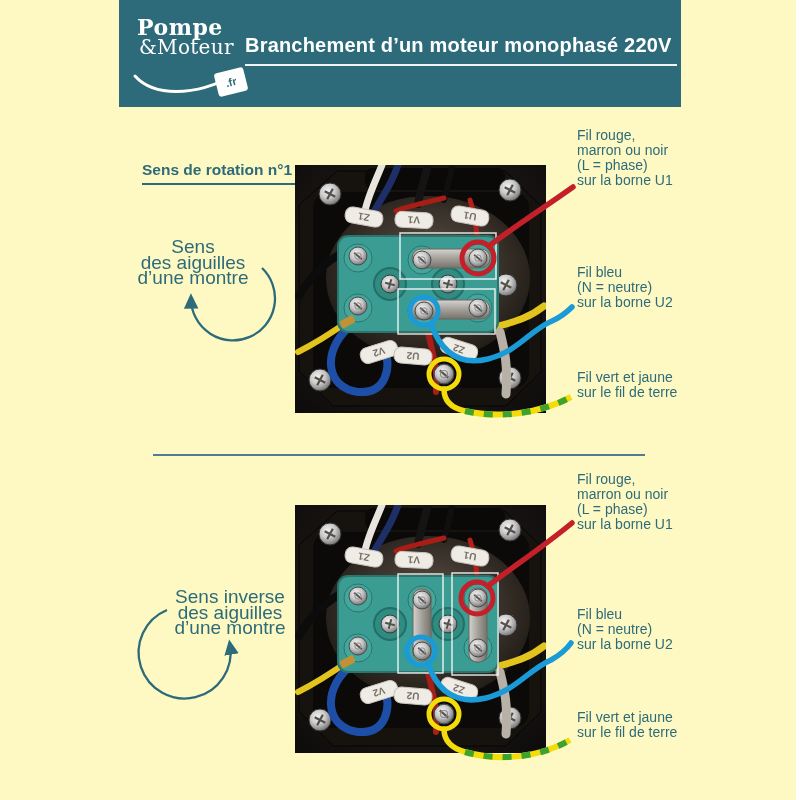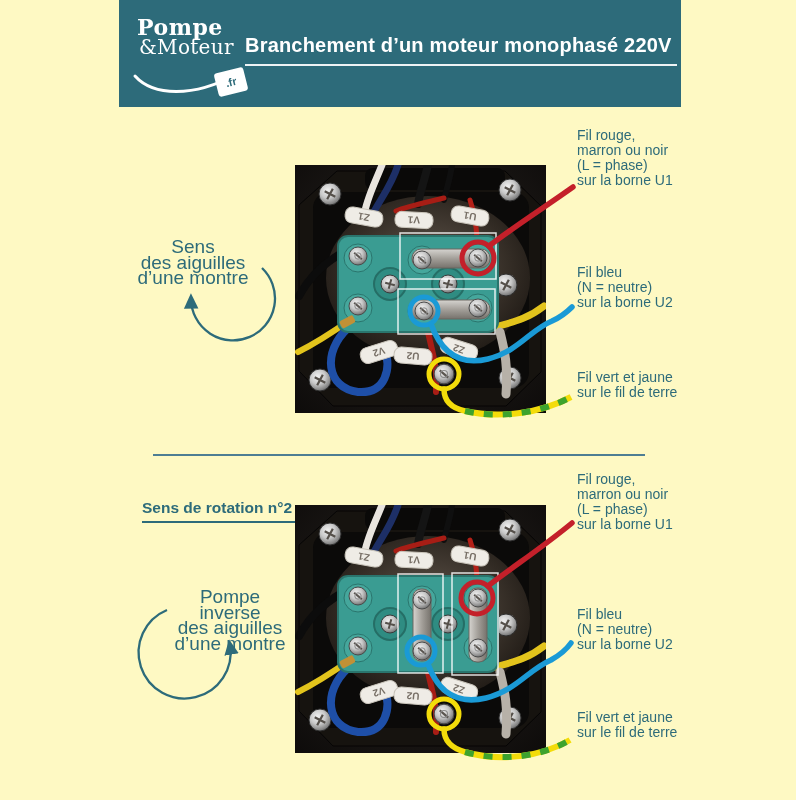--- a/index.html
+++ b/index.html
@@ -50,29 +50,29 @@
           <text x="0" y="4" text-anchor="middle" font-size="11" font-weight="700" fill="#2d6b7a" font-family="Liberation Sans, sans-serif">.fr</text>
         </g>
       </svg>
     </div>
     <div class="title-wrap">
       <div class="title">Branchement d’un moteur monophasé 220V</div>
       <div class="title-rule"></div>
     </div>
   </div>
 
-  <div class="sec-heading" id="h2">Sens de rotation n°2</div>
+  <div class="sec-heading" id="h1">Sens de rotation n°1</div>
 
   <div class="dir-label" id="d1">
     <div>Sens</div>
     <div>des aiguilles</div>
     <div>d’une montre</div>
   </div>
   <div class="dir-label" id="d2">
-    <div>Pompe inverse</div>
+    <div>Sens inverse</div>
     <div>des aiguilles</div>
     <div>d’une montre</div>
   </div>
 
   <svg class="art" viewBox="0 0 800 800">
     <defs>
       <radialGradient id="gScrew" cx="40%" cy="35%" r="75%">
         <stop offset="0" stop-color="#f2f2f2"></stop>
           <stop offset=".45" stop-color="#c9c9c9"></stop>
         <stop offset=".75" stop-color="#8f8f8f"></stop>

